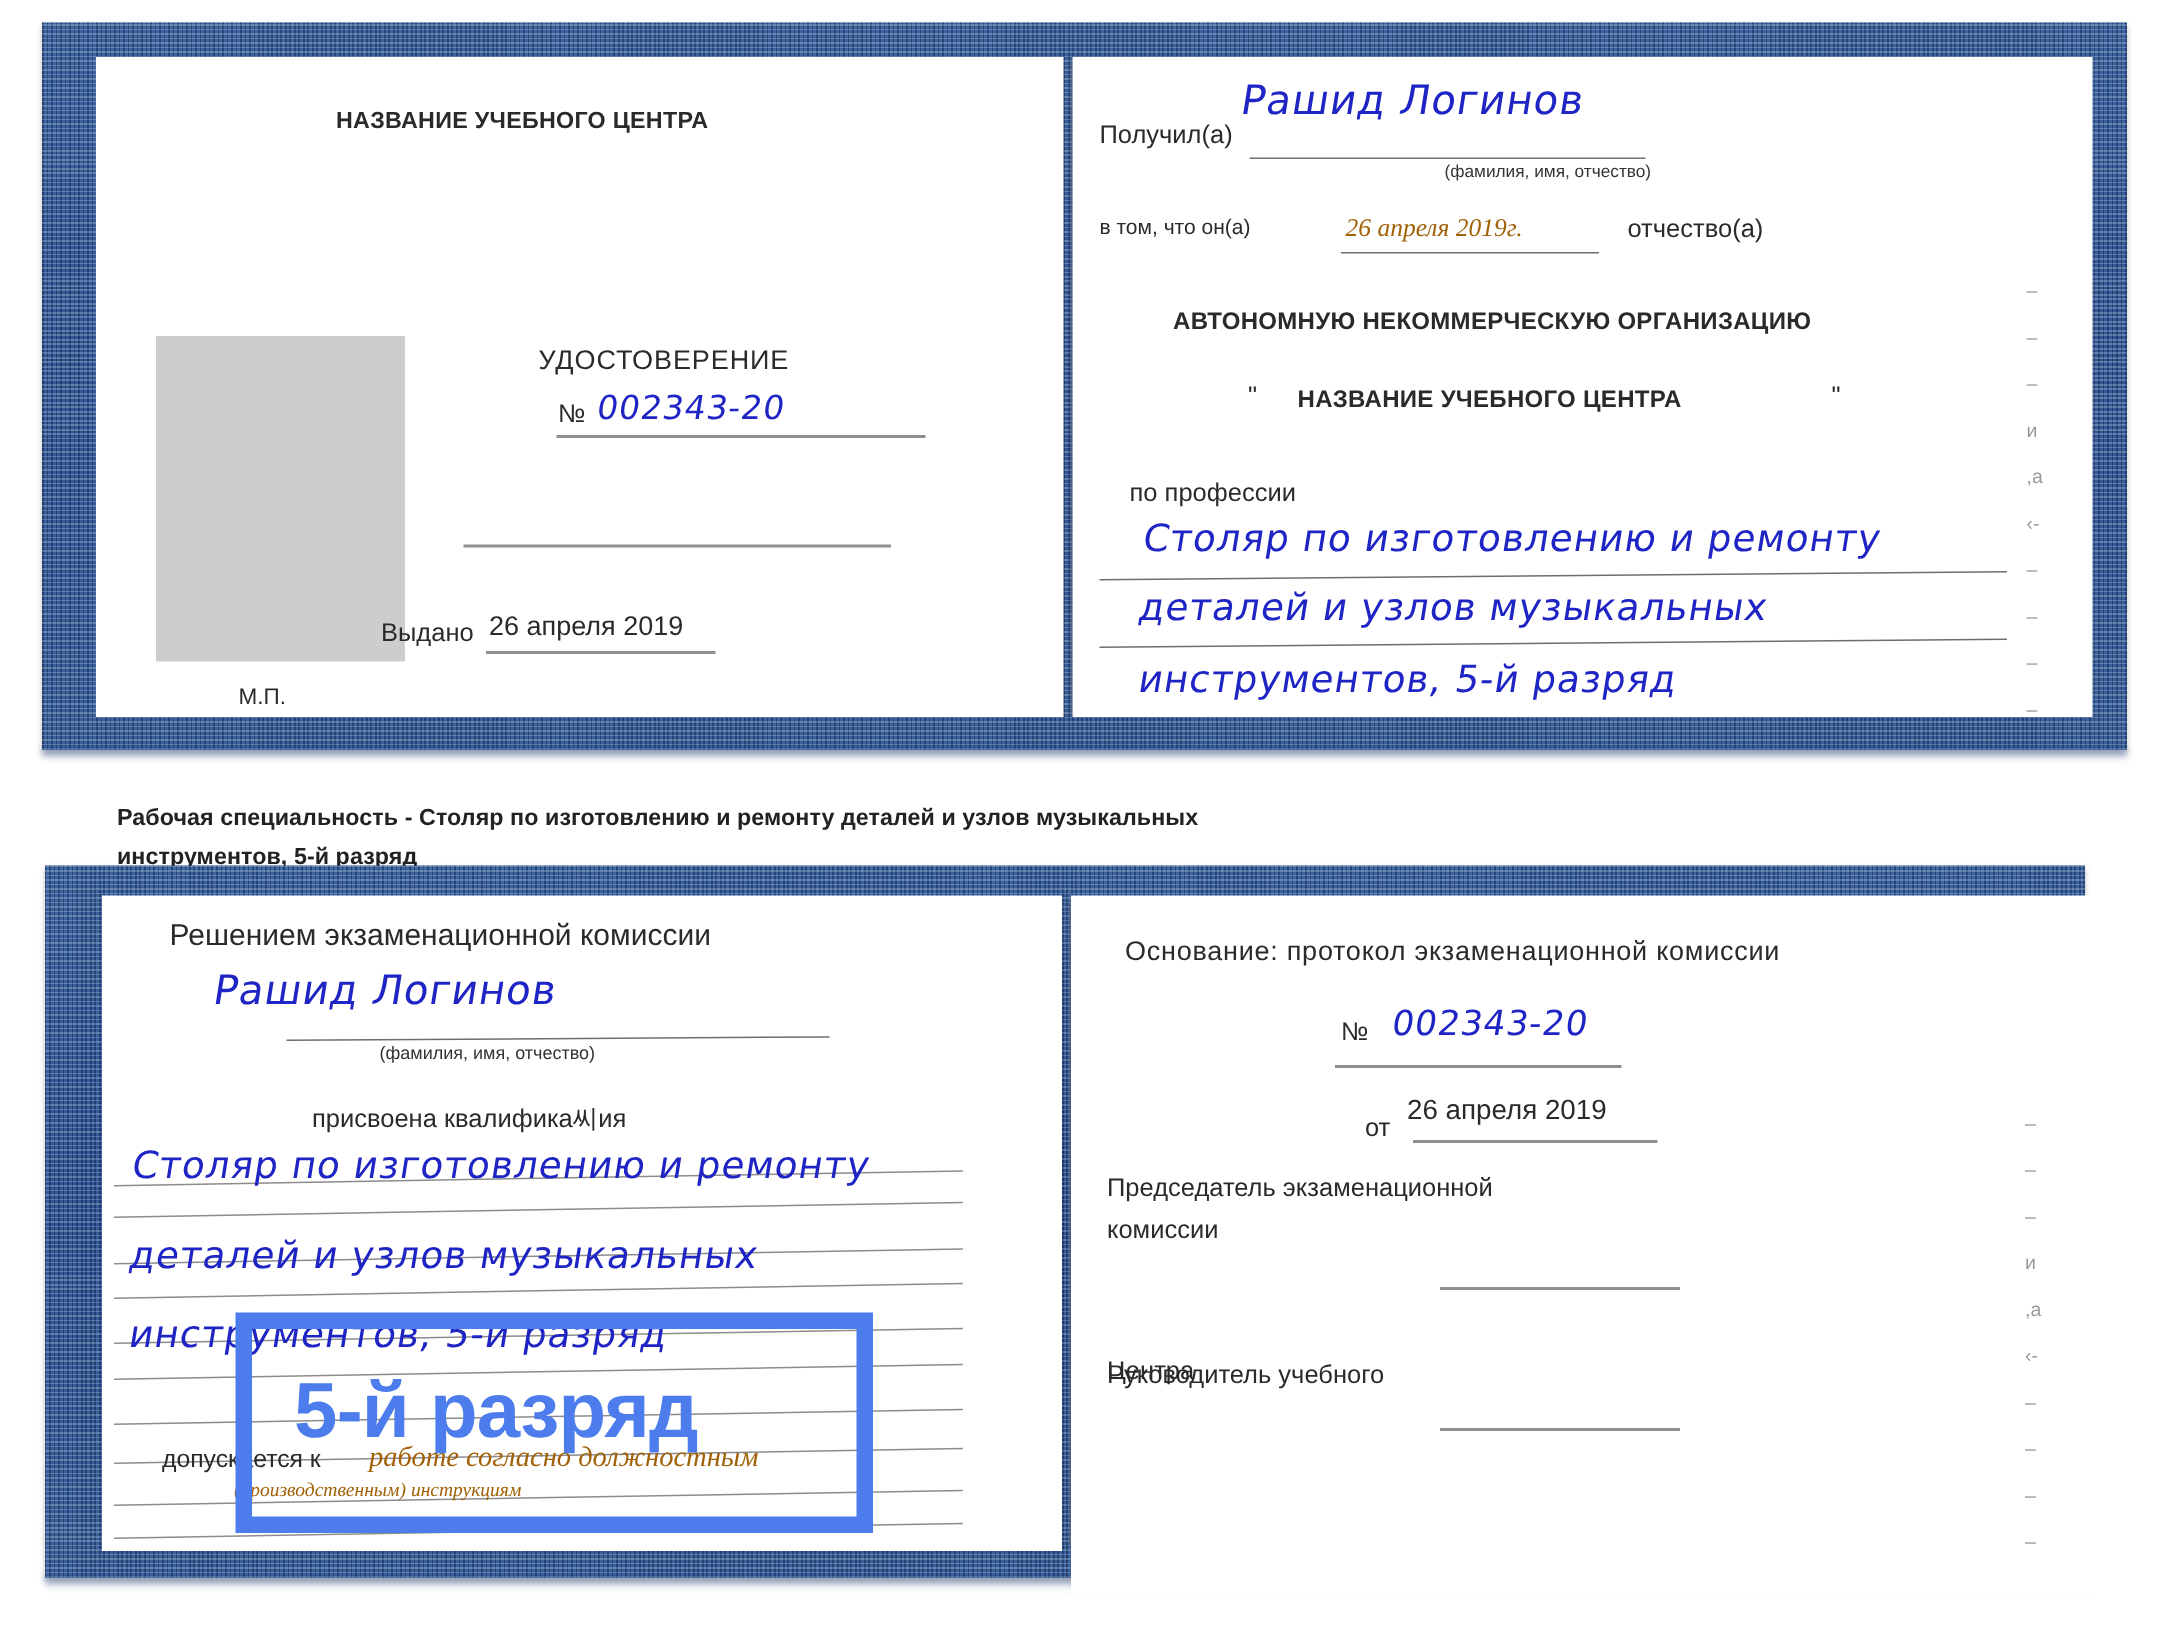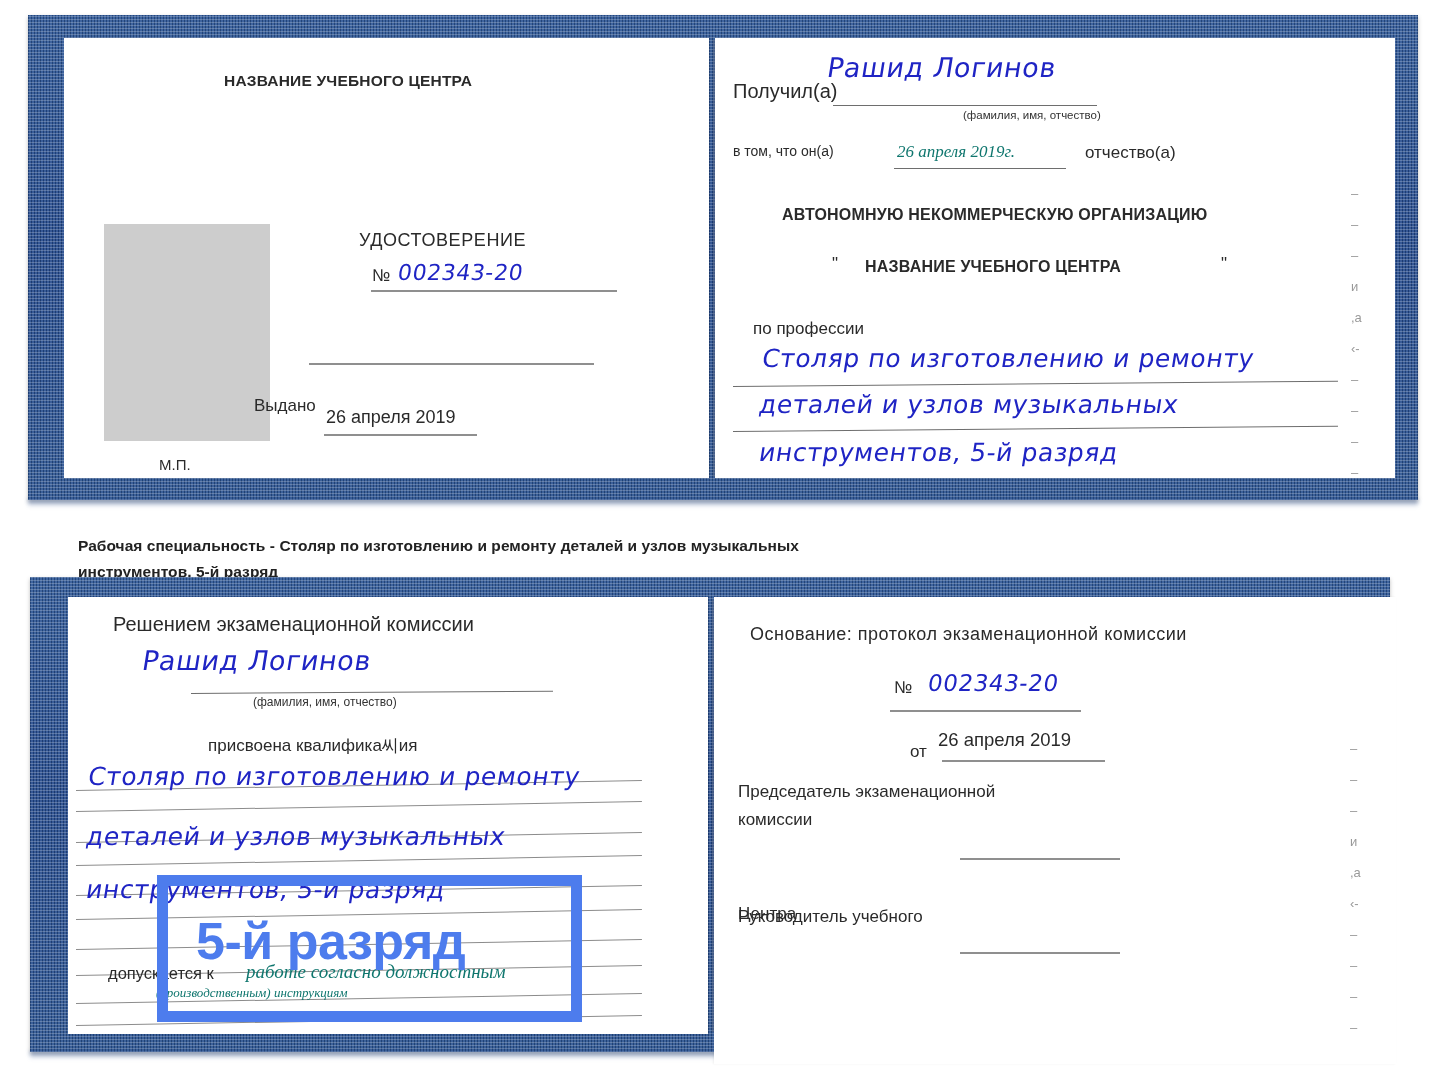--- a/index.html
+++ b/index.html
@@ -47,21 +47,21 @@
   .caps { font-weight: 700; letter-spacing: .2px; }
   .hand {
     color:#1f24c4;
     font-family: "DejaVu Sans", sans-serif;
     font-style: normal;
     font-weight: 500;
     transform: skewX(-9deg);
     transform-origin: left bottom;
     letter-spacing: .6px;
   }
-  .ital { font-family:"Liberation Serif", serif; font-style: italic; color:#0f766e; }
+  .ital { font-family:"Liberation Serif", serif; font-style: italic; color:#a16207; }
   .rule { position:absolute; height:1px; background:#8f8f8f; }
   .rule.dark { background:#6e6e6e; }
   .lined { position:absolute; height:1px; background:#8c8c8c; transform-origin: left center; }
 
   .photo {
     position:absolute;
     background:#cdcdcd;
   }
 
   
@@ -110,32 +110,32 @@
     <div class="photo" style="left:40px; top:186px; width:166px; height:217px;"></div>
 
     <div class="t" style="left:295px; top:192px; font-size:18px; letter-spacing:.6px;">УДОСТОВЕРЕНИЕ</div>
 
     <div class="t" style="left:308px; top:228px; font-size:17px;">№</div>
     <div class="t hand" style="left:332px; top:222px; font-size:22px;">002343-20</div>
     <div class="rule" style="left:307px; top:252px; width:246px; height:2px;"></div>
 
     <div class="rule" style="left:245px; top:325px; width:285px; height:2px;"></div>
 
-    <div class="t" style="left:190px; top:358px; font-size:17px;">Выдано</div>
+    <div class="t" style="left:190px; top:374px; font-size:17px;">Выдано</div>
     <div class="t" style="left:262px; top:369px; font-size:18px;">26 апреля 2019</div>
     <div class="rule" style="left:260px; top:396px; width:153px; height:2px;"></div>
 
     <div class="t" style="left:95px; top:418px; font-size:15px;">М.П.</div>
   </div>
 
   <div class="spine" style="left:713px; top:40px; height:437px;"></div>
 
   <div class="page right" style="left:715px; top:38px; width:680px; height:440px;">
 
-    <div class="t" style="left:18px; top:42px; font-size:20px;">Получил(а)</div>
+    <div class="t" style="left:18px; top:42px; font-size:17px;">Получил(а)</div>
     <div class="t hand" style="left:110px; top:14px; font-size:27px;">Рашид Логинов</div>
     <div class="rule dark" style="left:118px; top:67px; width:264px; height:1px;"></div>
     <div class="t" style="left:248px; top:71px; font-size:11.5px; color:#333;">(фамилия, имя, отчество)</div>
 
     <div class="t" style="left:18px; top:105px; font-size:14px;">в том, что он(а)</div>
     <div class="t ital" style="left:182px; top:104px; font-size:17px;">26 апреля 2019г.</div>
     <div class="rule dark" style="left:179px; top:130px; width:172px; height:1px;"></div>
     <div class="t" style="left:370px; top:105px; font-size:17px;">отчество(а)</div>
 
     <div class="t caps" style="left:67px; top:168px; font-size:16px;">АВТОНОМНУЮ НЕКОММЕРЧЕСКУЮ ОРГАНИЗАЦИЮ</div>

